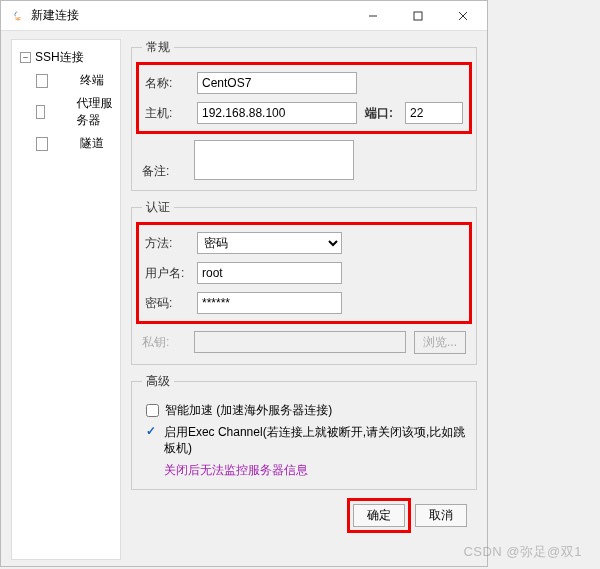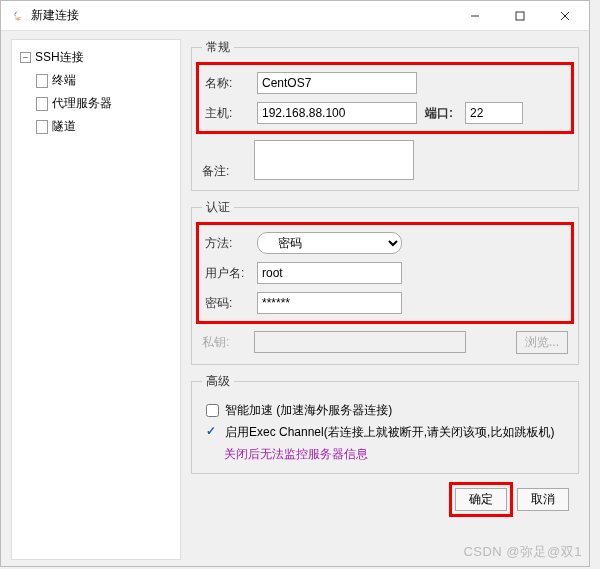--- a/index.html
+++ b/index.html
@@ -7,21 +7,21 @@
       font-family: "Microsoft YaHei", "SimSun", sans-serif;
       font-size: 12px;
       background: #f0f0f0;
       width: 600px;
       height: 569px;
       overflow: hidden;
     }
     .window {
       background: #fff;
       border: 1px solid #bbb;
-      width: 590px;
+      width: 488px;
       height: 567px;
       display: flex;
       flex-direction: column;
     }
     .titlebar {
       height: 30px;
       display: flex;
       align-items: center;
       padding: 0 2px 0 8px;
       border-bottom: 1px solid #e0e0e0;
@@ -63,21 +63,21 @@
       width: 11px; height: 11px;
       border: 1px solid #999;
       display: inline-flex;
       align-items: center; justify-content: center;
       font-size: 9px;
       line-height: 9px;
       margin-right: 4px;
       color: #555;
       font-family: monospace;
     }
-    .tree-child { padding-left: 20px; }
+    .tree-child { padding-left: 20px; gap: 28px; }
     .tree-item .doc-icon {
       width: 12px; height: 14px;
       border: 1px solid #999;
       background: #fff;
       margin-right: 4px;
       position: relative;
     }
     .main {
       flex: 1;
       padding: 0 10px 0 2px;
@@ -121,22 +121,21 @@
       border: 1px solid #aaa;
       padding: 2px 4px;
       font-size: 12px;
       background: #fff;
       font-family: inherit;
       resize: none;
     }
     input:disabled { background: #f0f0f0; }
     select {
       height: 22px;
-      padding: 0 16px;
-      border-radius: 10px;
+      padding: 0 2px;
     }
     .hl-red {
       border: 3px solid #e00;
       padding: 6px;
       margin: -6px -6px 2px -6px;
     }
     .hl-red .row { margin-bottom: 6px; }
     .port-lbl { width: 40px; margin-left: 8px; font-weight: bold; }
     .checkbox-row {
       display: flex;

